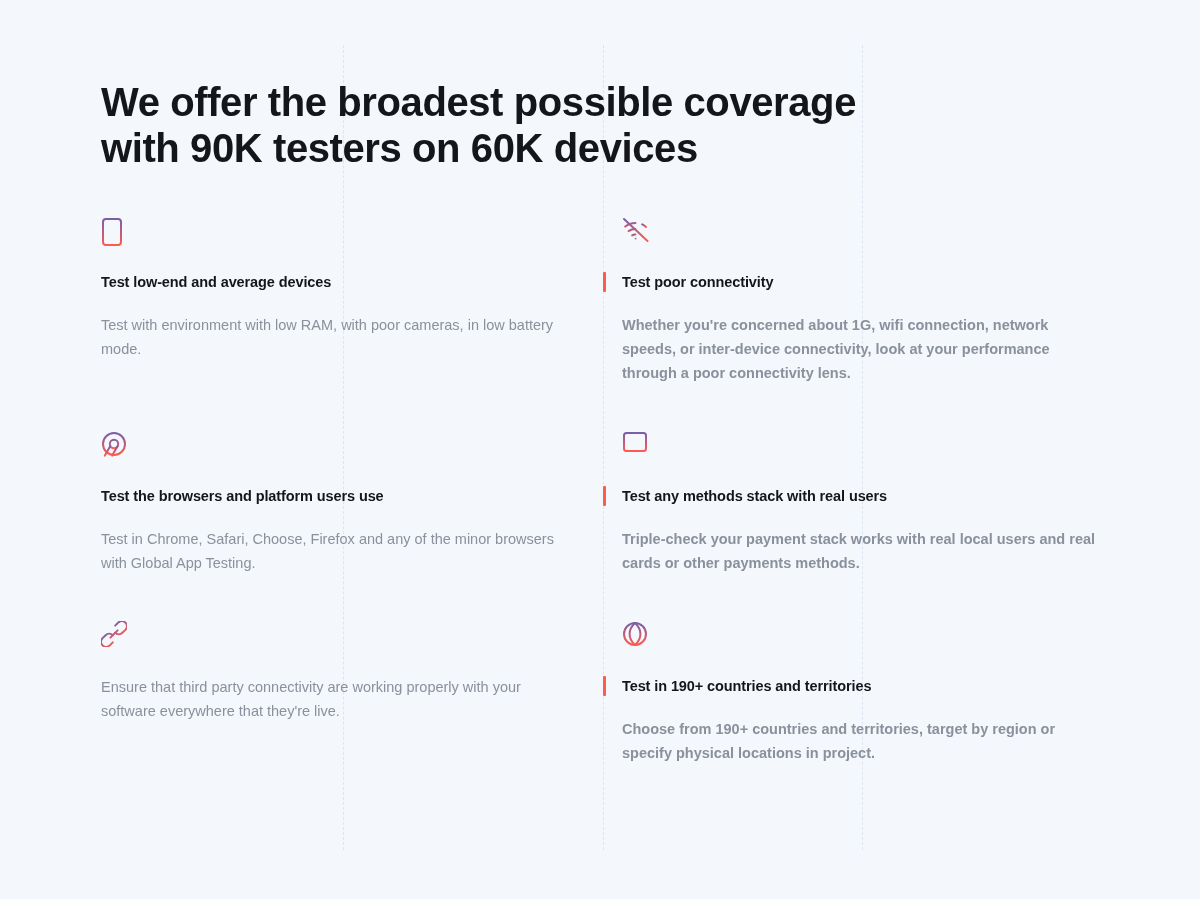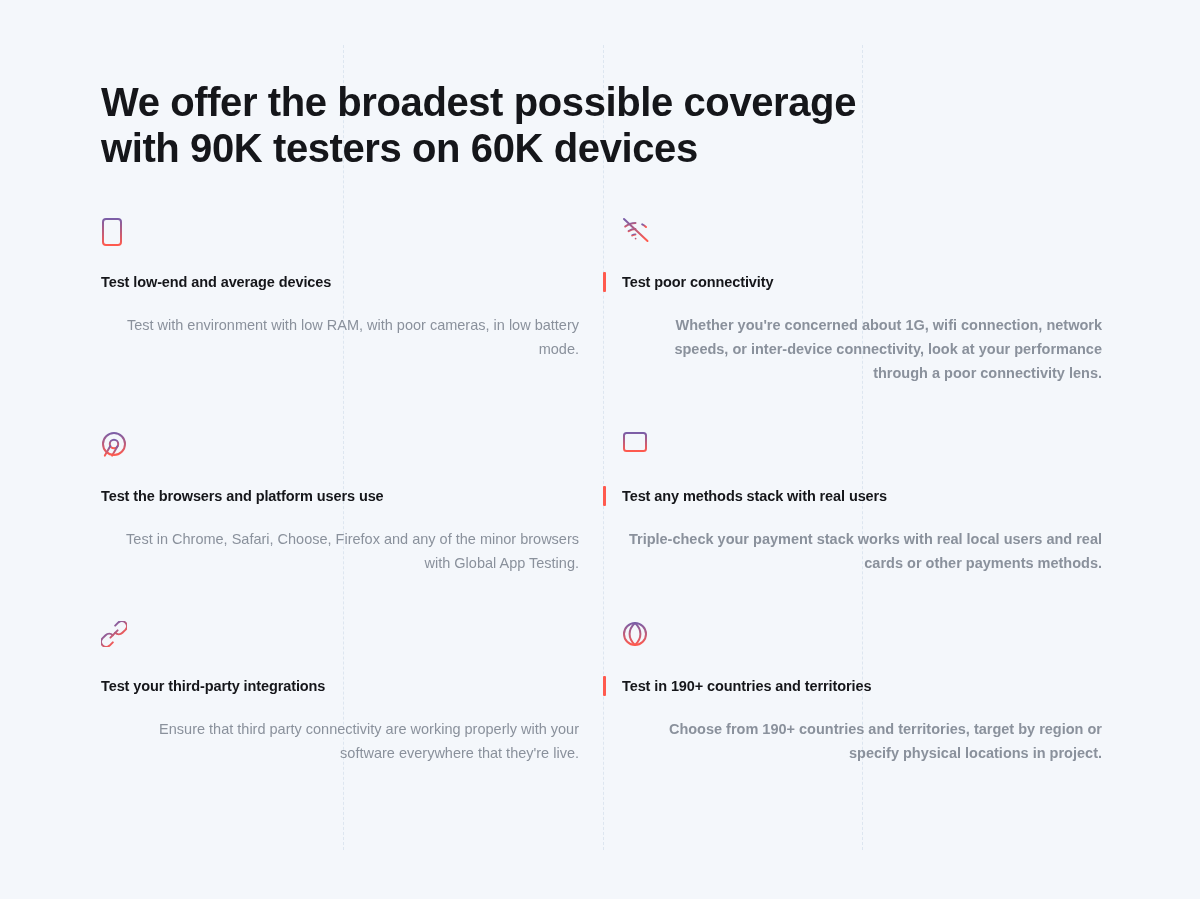--- a/index.html
+++ b/index.html
@@ -103,21 +103,20 @@
     letter-spacing: -0.1px;
     line-height: 20px;
   }
 
   .feature-body {
     margin-top: 20px;
     font-size: 14.5px;
     line-height: 24px;
     color: #8a919c;
     font-weight: 400;
-    text-align: right;
   }
   .feature.right .feature-body { width: 480px; font-weight: bold; }
   .feature.left  .feature-body { width: 478px; }
 </style>
 </head>
 <body>
 
 <div class="page">
 
   <div class="grid-lines">
@@ -210,23 +209,20 @@
       </div>
 
       <div class="feature left">
         <div class="feature-icon">
           <svg width="26" height="26" viewBox="0 0 26 26" fill="none" stroke="url(#gd)" stroke-width="2" stroke-linecap="round" stroke-linejoin="round">
             <path d="M14.2 4.6 L17.4 1.4 a5.1 5.1 0 0 1 7.2 7.2 L21.4 11.8 a5.1 5.1 0 0 1 -7.2 0"></path>
             <path d="M11.8 21.4 L8.6 24.6 a5.1 5.1 0 0 1 -7.2 -7.2 L4.6 14.2 a5.1 5.1 0 0 1 7.2 0"></path>
             <path d="M9.4 16.6 L16.6 9.4"></path>
           </svg>
         </div>
-        <div class="feature-title-row">
-          <div class="feature-title">Test your third-party integrations</div>
-        </div>
         <p class="feature-body">Ensure that third party connectivity are working properly with your software everywhere that they're live.</p>
       </div>
 
       <div class="feature right">
         <div class="feature-icon">
           <svg width="26" height="26" viewBox="0 0 26 26" fill="none" stroke="url(#gt)" stroke-width="2" stroke-linecap="round" stroke-linejoin="round">
             <circle cx="13" cy="13" r="11"></circle>
             <path d="M13 2 C9.2 5.5 7.6 9.2 7.6 13 C7.6 16.8 9.2 20.5 13 24"></path>
             <path d="M13 2 C16.8 5.5 18.4 9.2 18.4 13 C18.4 16.8 16.8 20.5 13 24"></path>
             <path d="M2.6 9.6 H23.4"></path>

